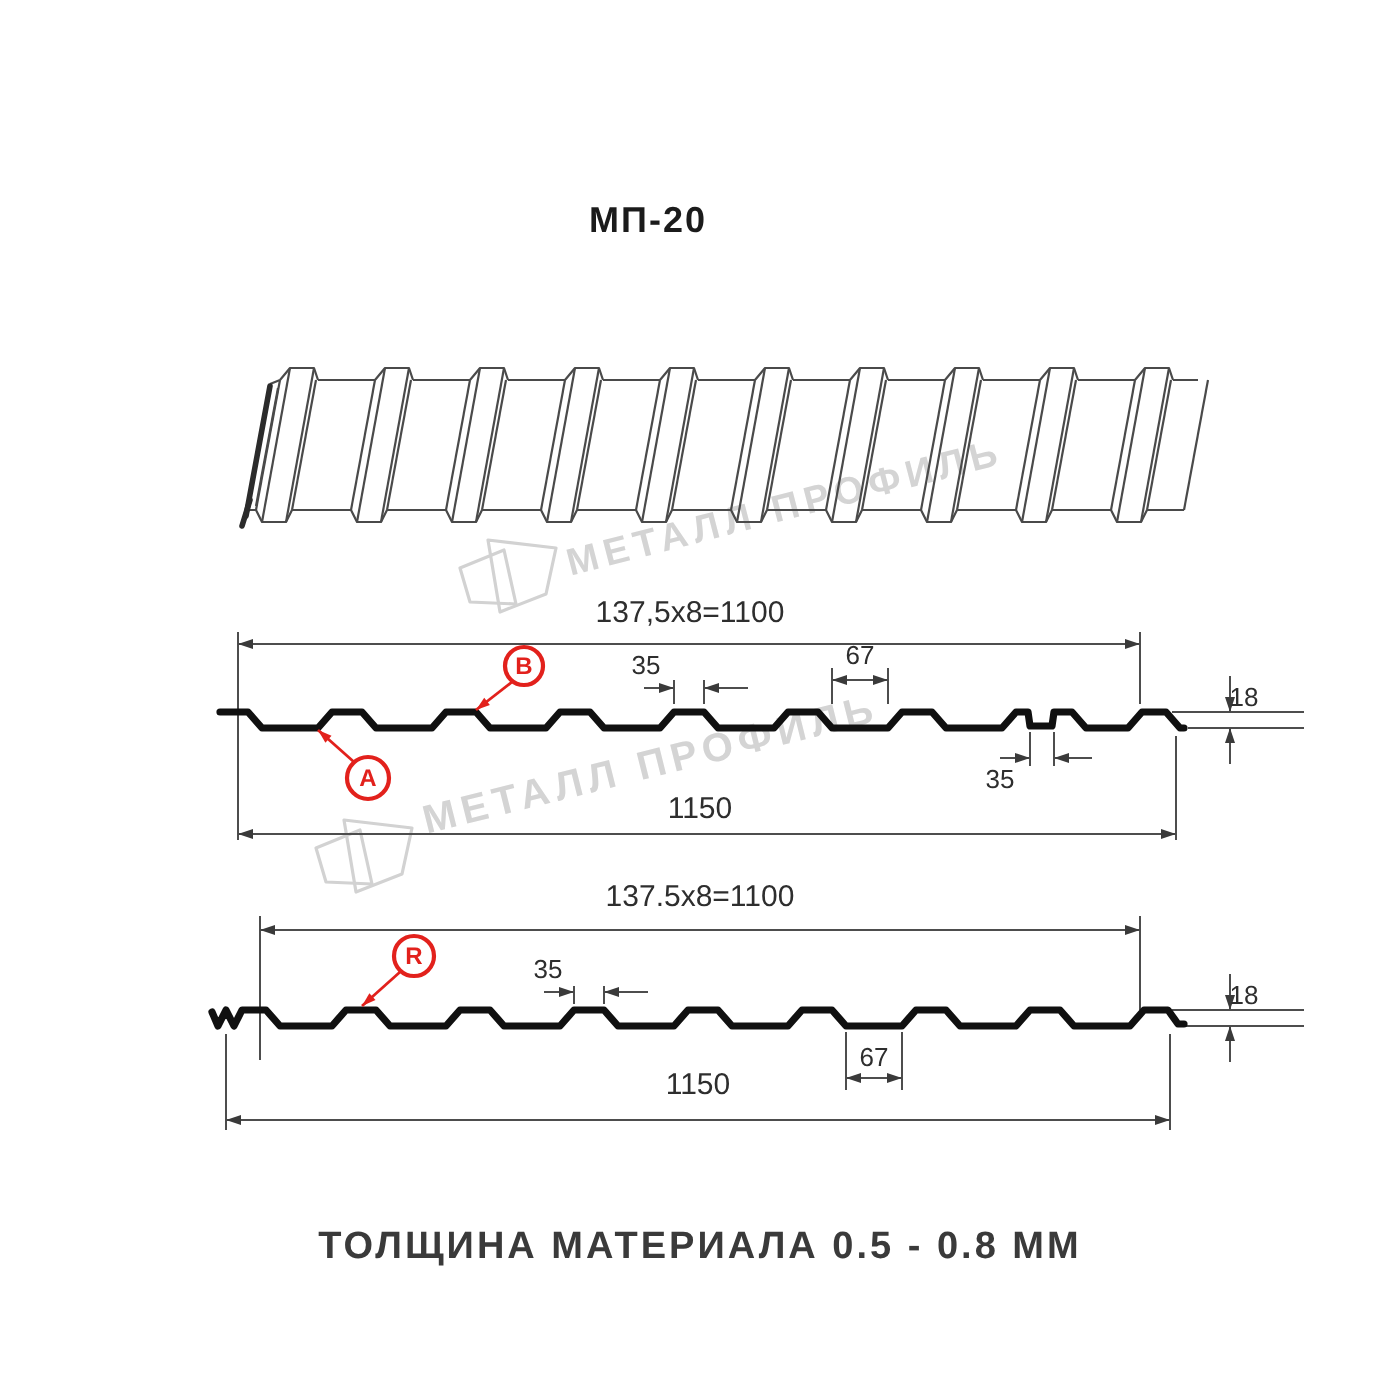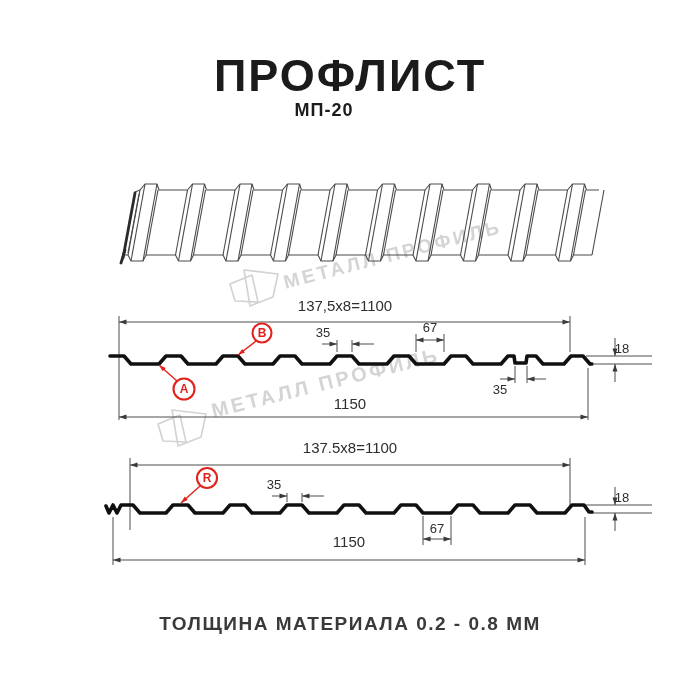--- a/index.html
+++ b/index.html
@@ -149,17 +149,16 @@
 
     <path class="profile-line" d="M106,506 L109,513 L113,505 L117,513 L121,505 H133 L140,513 H166 L173,505 H188 L195,513 H223 L230,505 H245 L252,513 H280 L287,505 H302 L309,513 H337 L344,505 H359 L366,513 H394 L401,505 H416 L423,513 H451 L458,505 H473 L480,513 H508 L515,505 H530 L537,513 H565 L572,505 H584 L589,512 H592"></path>
 
     <g>
       <line class="red-leader" x1="200" y1="486" x2="181" y2="503" marker-end="url(#mArrR)"></line>
       <circle class="red-circle" cx="207" cy="478" r="10"></circle>
       <text class="red-letter" x="207" y="482">R</text>
     </g>
   </svg>
 
-  <div class="page-title">ПРОФЛИСТ</div>
   <div class="page-subtitle">МП-20</div>
-  <div class="footer-note">ТОЛЩИНА МАТЕРИАЛА 0.2 - 0.8 ММ</div>
+  <div class="footer-note">ТОЛЩИНА МАТЕРИАЛА 0.5 - 0.8 ММ</div>
 
 </div>
 
 </body></html>

